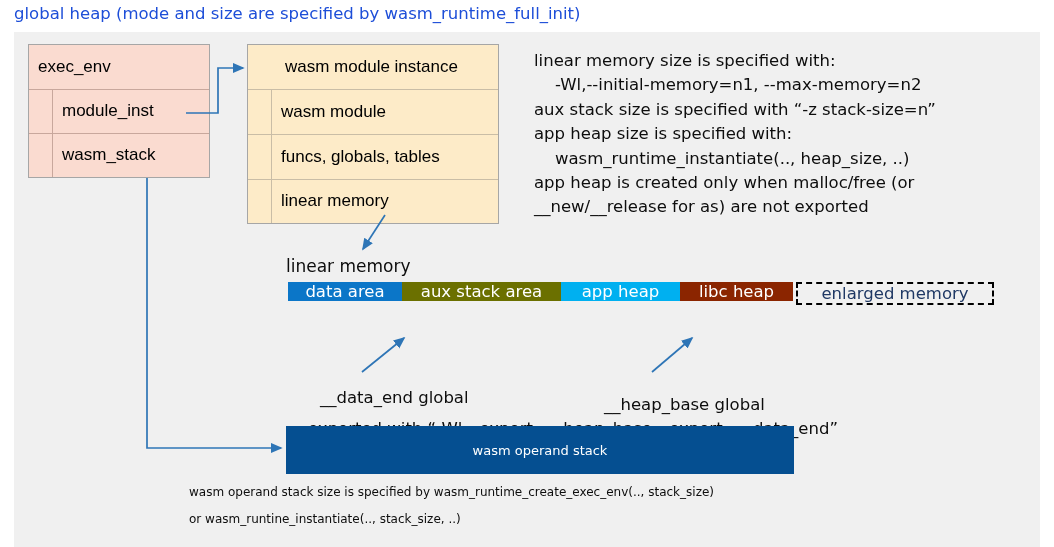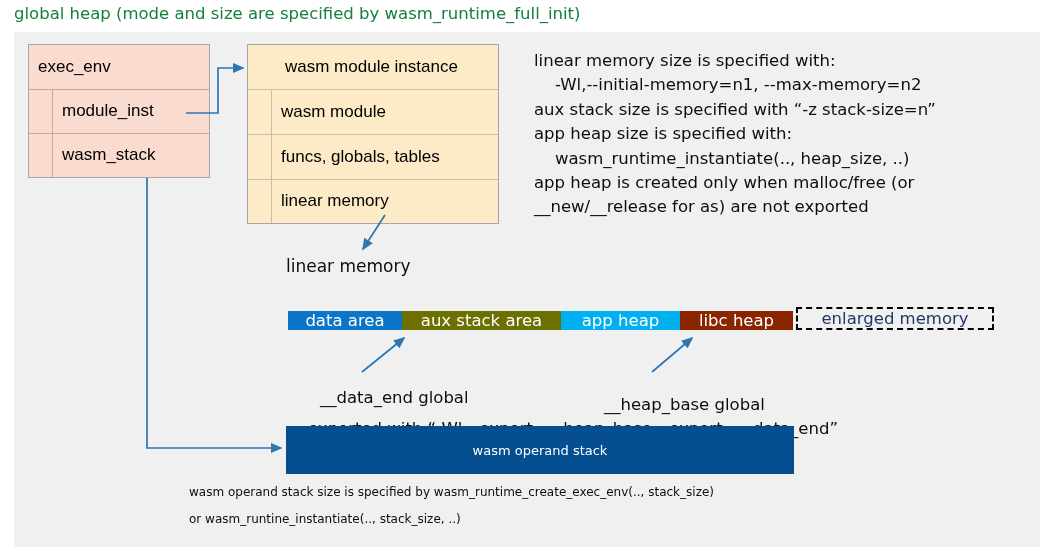--- a/index.html
+++ b/index.html
@@ -18,21 +18,21 @@
   }
 
   
   .title {
     position: absolute;
     left: 14px;
     top: 3px;
     font-size: 16.5px;
     line-height: 22px;
     white-space: nowrap;
-    color: #15803d;
+    color: #1d4ed8;
   }
 
   
   .panel {
     position: absolute;
     left: 14px;
     top: 32px;
     width: 1026px;
     height: 526px;
     background: #f0f0f0;
@@ -98,21 +98,21 @@
     font-size: 17px;
     white-space: nowrap;
     color: #0d0d0d;
   }
   #memory-bar {
     position: absolute;
     left: 274px;
     top: 250px;
     height: 48px;
     display: flex;
-    align-items: flex-end;
+    align-items: flex-start;
   }
   #memory-bar .seg {
     box-sizing: border-box;
     display: flex;
     align-items: center;
     justify-content: center;
     color: #ffffff;
     font-size: 16.5px;
     white-space: nowrap;
     padding: 0 12px;

